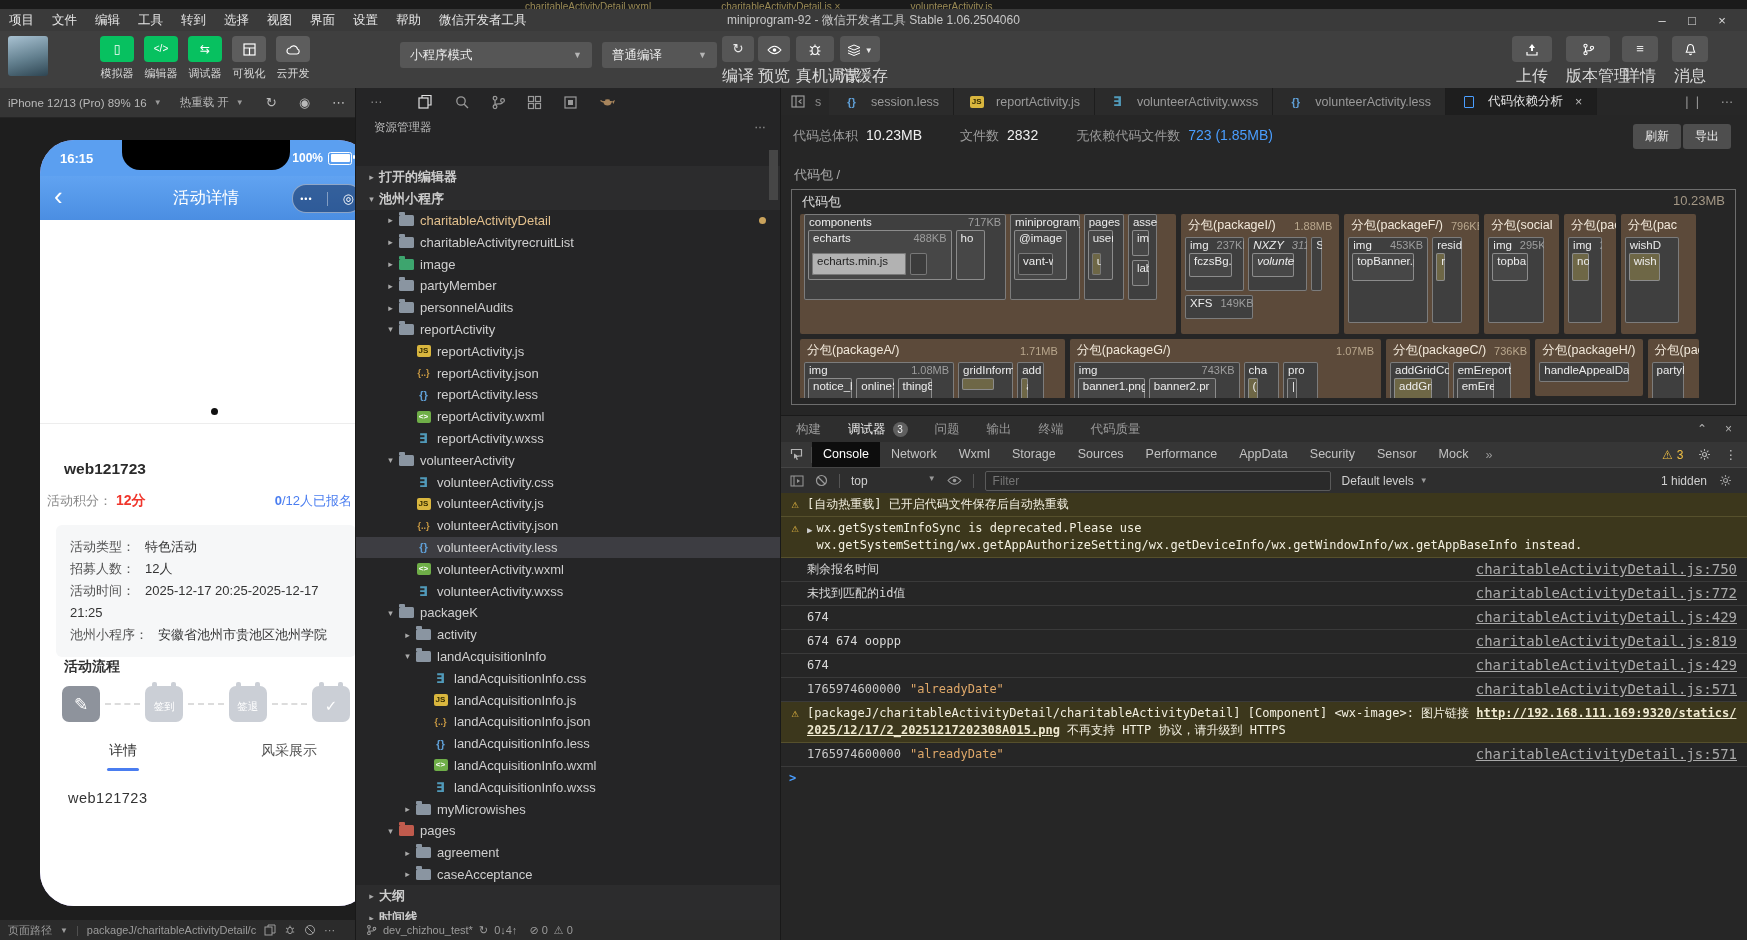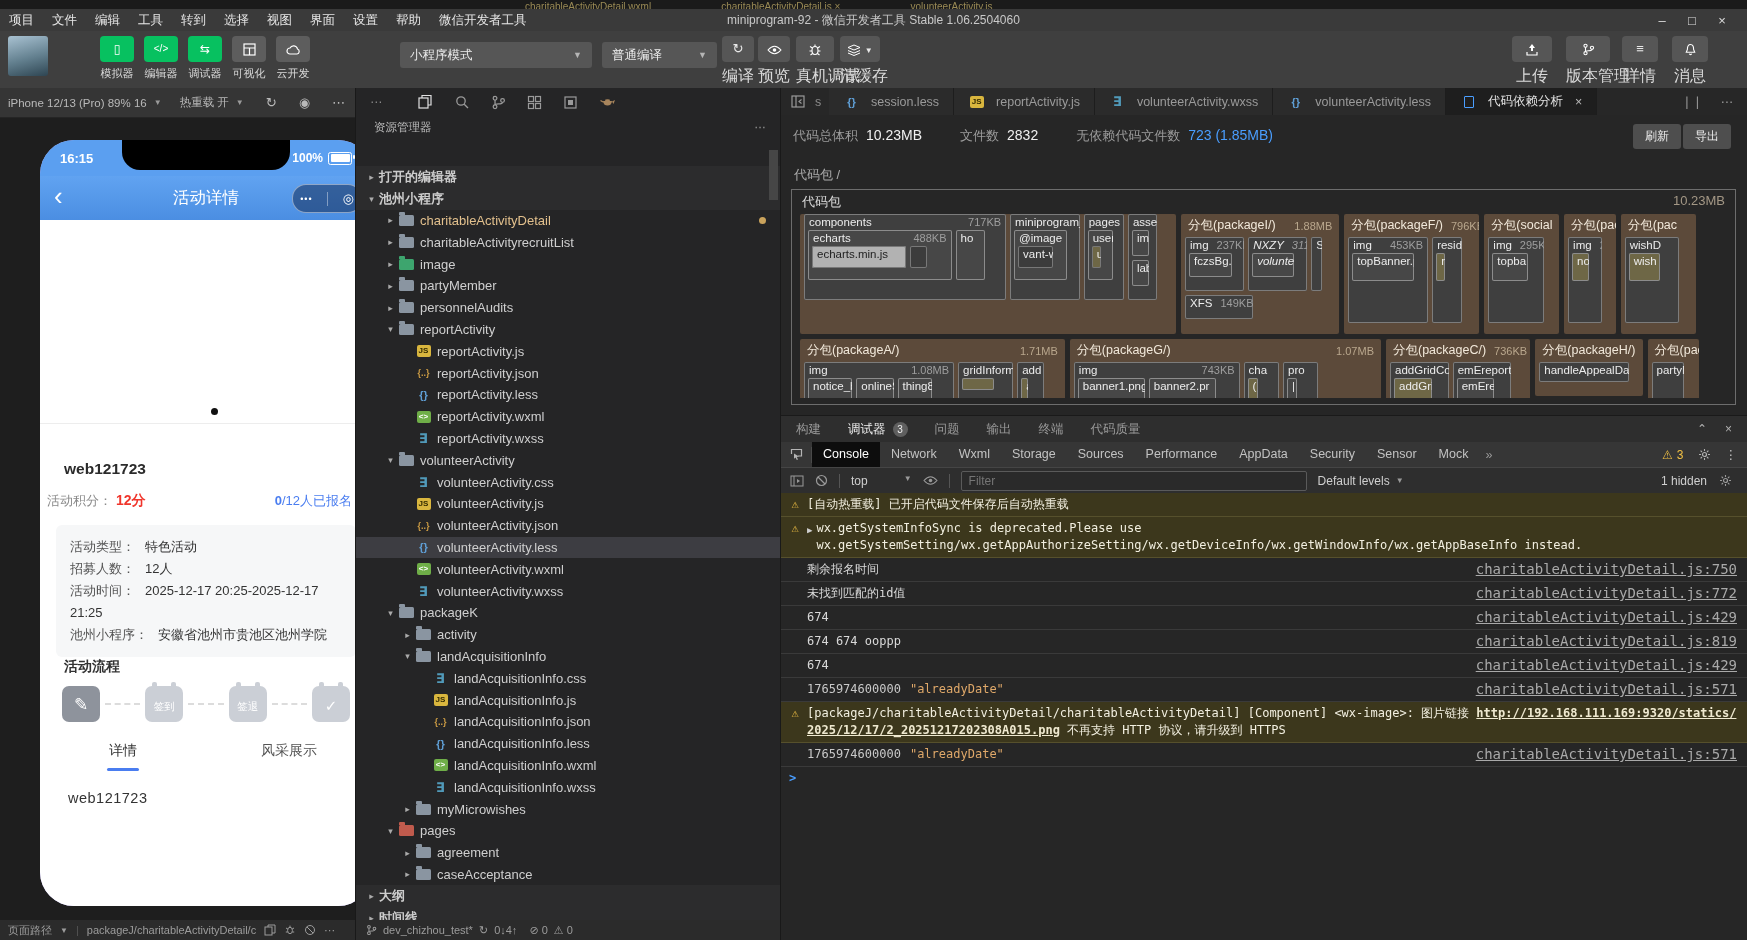--- a/index.html
+++ b/index.html
@@ -127,21 +127,21 @@
   .tmap{position:absolute;left:10px;top:74px;width:945px;height:216px;border:1px solid #6d6d6d;box-sizing:border-box;}
   .tmap-h{display:flex;padding:3px 10px;font-size:13px;color:#dcdcdc;}
   .tmap-h .sz{margin-left:auto;color:#a39785;}
   .tmap-b{margin:0 8px;height:184px;overflow:hidden;display:flex;flex-direction:column;gap:5px;}
   .tmrow{display:flex;gap:5px;height:120px;flex:none;}
   .tmstack{display:flex;flex-direction:column;gap:5px;min-width:0;}
   .tbox{box-sizing:border-box;min-width:0;overflow:hidden;border-radius:2px;display:flex;flex-direction:column;flex:none;}
   .d0{background:#5c4a3a;}
   .d1{background:#3f3f3f;box-shadow:inset 0 0 0 1px #7c7c7c;height:86px;}
   .d2{background:#474747;box-shadow:inset 0 0 0 1px #8c8c8c;height:50px;}
-  .d3{background:#3c3c3c;box-shadow:inset 0 0 0 1px #787878;height:22px;}
+  .d3{background:#3c3c3c;box-shadow:inset 0 0 0 1px #787878;height:22px;margin-top:7px;}
   .olive{background:#6e6746 !important;}
   .selnode{background:#b2b2b2 !important;}
   .selnode .tname{color:#222 !important;}
   .thead{display:flex;align-items:center;gap:4px;padding:2px 5px;white-space:nowrap;overflow:hidden;font-size:11.5px;color:#ececec;flex:none;}
   .d0>.thead{font-size:12.5px;color:#f1e8da;padding:3px 7px;}
   .d0>.thead .tsize{color:#b9a78d;}
   .tsize{margin-left:auto;color:#9e9e9e;font-size:11px;padding-left:4px;}
   .tkids{flex:1;display:flex;flex-wrap:wrap;gap:4px;padding:0 4px 4px;align-content:flex-start;overflow:hidden;min-height:0;}
   
   .dbg{position:absolute;left:0;top:327px;width:100%;height:525px;background:#262626;border-top:1px solid #1a1a1a;}
@@ -152,21 +152,21 @@
   .dt-tabs{height:25px;background:#363636;display:flex;align-items:center;font-size:12.5px;color:#c2c2c2;border-bottom:1px solid #454545;}
   .dt-tabs .insp{width:30px;display:flex;justify-content:center;border-right:1px solid #4a4a4a;height:16px;align-items:center;}
   .dtab{padding:0 11px;height:25px;line-height:25px;}
   .dtab.on{background:#0d0d0d;color:#fff;}
   .dt-tabs .more{color:#9a9a9a;padding:0 6px;}
   .dt-tabs .trail{margin-left:auto;display:flex;align-items:center;gap:14px;padding-right:10px;}
   .wtri{color:#f2c144;font-size:12px;}
   .wnum{color:#f2c144;font-size:12px;margin-left:-10px;}
   .con-tb{height:25px;background:#2e2e2e;border-bottom:1px solid #454545;display:flex;align-items:center;gap:11px;padding:0 9px;font-size:12px;color:#bbb;}
   .con-tb .divi{width:1px;height:14px;background:#555;}
-  .ctx{display:flex;align-items:flex-start;gap:36px;color:#cfcfcf;}
+  .ctx{display:flex;align-items:flex-start;gap:60px;color:#cfcfcf;}
   .ctx .caret{font-size:8px;color:#9a9a9a;}
   .filter{width:330px;height:18px;background:#2a2a2a;border:1px solid #5a5a5a;border-radius:2px;color:#9a9a9a;padding:0 7px;font-size:12px;font-family:inherit;outline:none;}
   .levels{display:flex;align-items:center;gap:6px;color:#cfcfcf;}
   .con-tb .trail{margin-left:auto;display:flex;align-items:center;gap:12px;color:#cfcfcf;font-size:12px;padding-right:6px;}
   .console{position:absolute;left:0;top:77px;width:100%;bottom:0;overflow:hidden;font-family:"DejaVu Sans Mono",monospace;font-size:12px;color:#d9d9d9;}
   .crow{display:flex;align-items:flex-start;padding:3px 10px 3px 6px;border-bottom:1px solid #3a3a3a;line-height:17px;}
   .crow.warn{background:#3c371c;border-bottom-color:#56502c;color:#f2efe0;}
   .crow .wicon{width:16px;flex:none;color:#f2c144;text-align:center;margin-right:4px;}
   .crow .spacer{width:20px;flex:none;}
   .crow .exp{color:#cfcfcf;margin-right:4px;flex:none;font-size:9px;padding-top:2px;}

